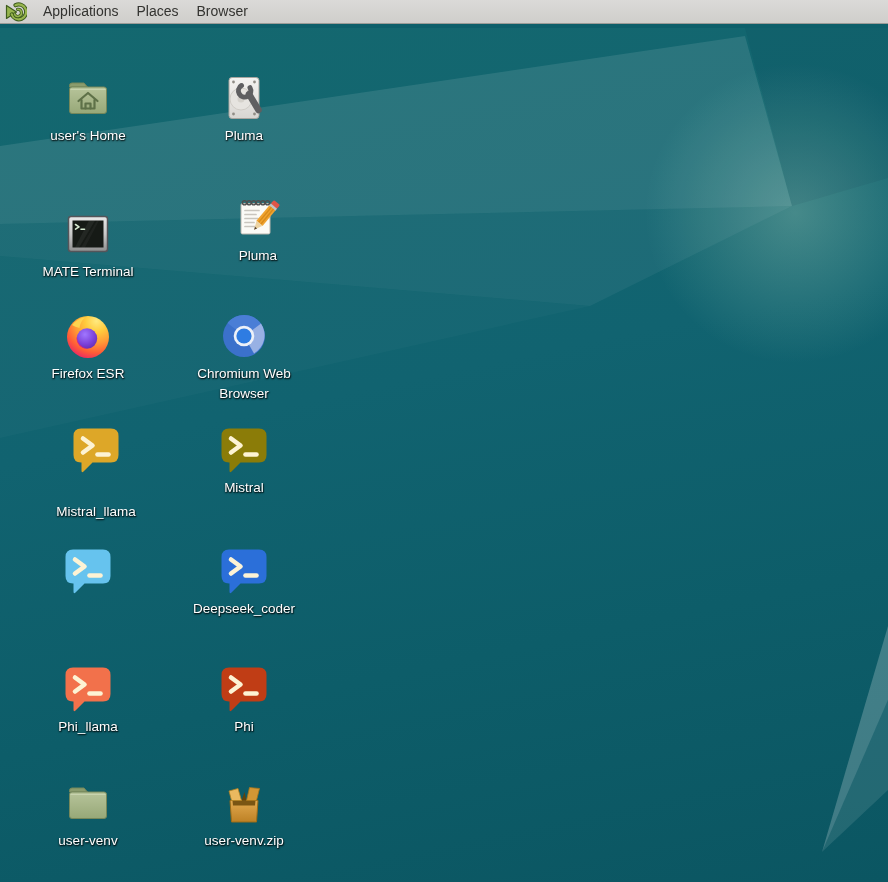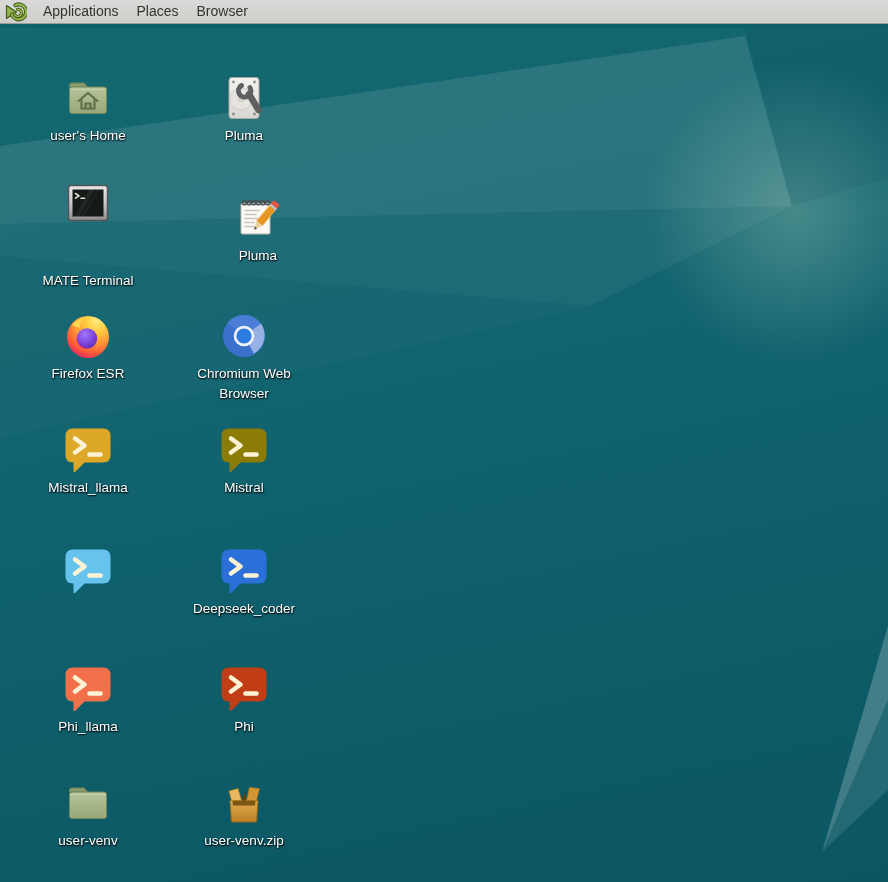--- a/index.html
+++ b/index.html
@@ -119,21 +119,21 @@
         <circle cx="21" cy="25" r="11" fill="#e6e4e0" stroke="#cfccc6"></circle>
         <circle cx="21" cy="25" r="3.5" fill="#d5d2cc"></circle>
         <g stroke="#5f5f61" fill="none" stroke-linecap="round">
           <path d="M21.5 11.5 a6.2 6.2 0 1 0 8.5 2.2" stroke-width="5"></path>
           <line x1="29" y1="20" x2="38.5" y2="36" stroke-width="6.5"></line>
         </g>
       </svg>
         </div>
         <div class="di-label">Pluma</div>
       </div>
-      <div class="desk-item" style="left: 13px; top: 149px; gap: 40px;">
+      <div class="desk-item" style="left: 13px; top: 180px;">
         <div class="di-icon">
       <svg width="48" height="48" viewBox="0 0 48 48">
         <defs>
               <linearGradient id="tg2" x1="0" y1="0" x2="0" y2="1">
           <stop offset="0" stop-color="#e8e8e8"></stop>
                 <stop offset="0.5" stop-color="#c9c9c9"></stop>
                 <stop offset="1" stop-color="#8e8e8e"></stop>
               </linearGradient>
             </defs>
         <rect x="4.5" y="6.5" width="39" height="35" rx="2.5" fill="url(#tg2)" stroke="#55555a" stroke-width="1.5"></rect>
@@ -212,21 +212,21 @@
         <circle cx="24" cy="24" r="21" fill="#3b71cb"></circle>
         <path d="M24 24 L7.5 11 A21 21 0 0 1 41 11.5 Z" fill="#4a7ed6"></path>
         <path d="M24 24 L41 11.5 A21 21 0 0 1 34 41.5 Z" fill="#98b1e4"></path>
         <circle cx="24" cy="24" r="10.3" fill="#edf1f8"></circle>
         <circle cx="24" cy="24" r="7.6" fill="#2e7ce2"></circle>
       </svg>
         </div>
         <div class="di-label">Chromium Web
 Browser</div>
       </div>
-      <div class="desk-item" style="left: 13px; top: 396px;">
+      <div class="desk-item" style="left: 21px; top: 396px; gap: 24px;">
         <div class="di-icon">
       <svg width="52" height="50" viewBox="0 0 52 50">
         <path d="M11 3.5 H41 Q48.5 3.5 48.5 11 V30 Q48.5 37.5 41 37.5 H22.5 L13.5 46.5 Q11.5 48.5 11.5 45.5 V37.5 H11 Q3.5 37.5 3.5 30 V11 Q3.5 3.5 11 3.5 Z" fill="#dda728"></path>
         <g stroke="#fdf3d4" fill="none" stroke-width="4.6" stroke-linecap="round" stroke-linejoin="round">
           <path d="M13 13.5 L22.5 20.5 L13 27.5"></path>
           <line x1="27.5" y1="29.5" x2="38.5" y2="29.5"></line>
         </g>
       </svg>
         </div>
         <div class="di-label">Mistral_llama</div>

